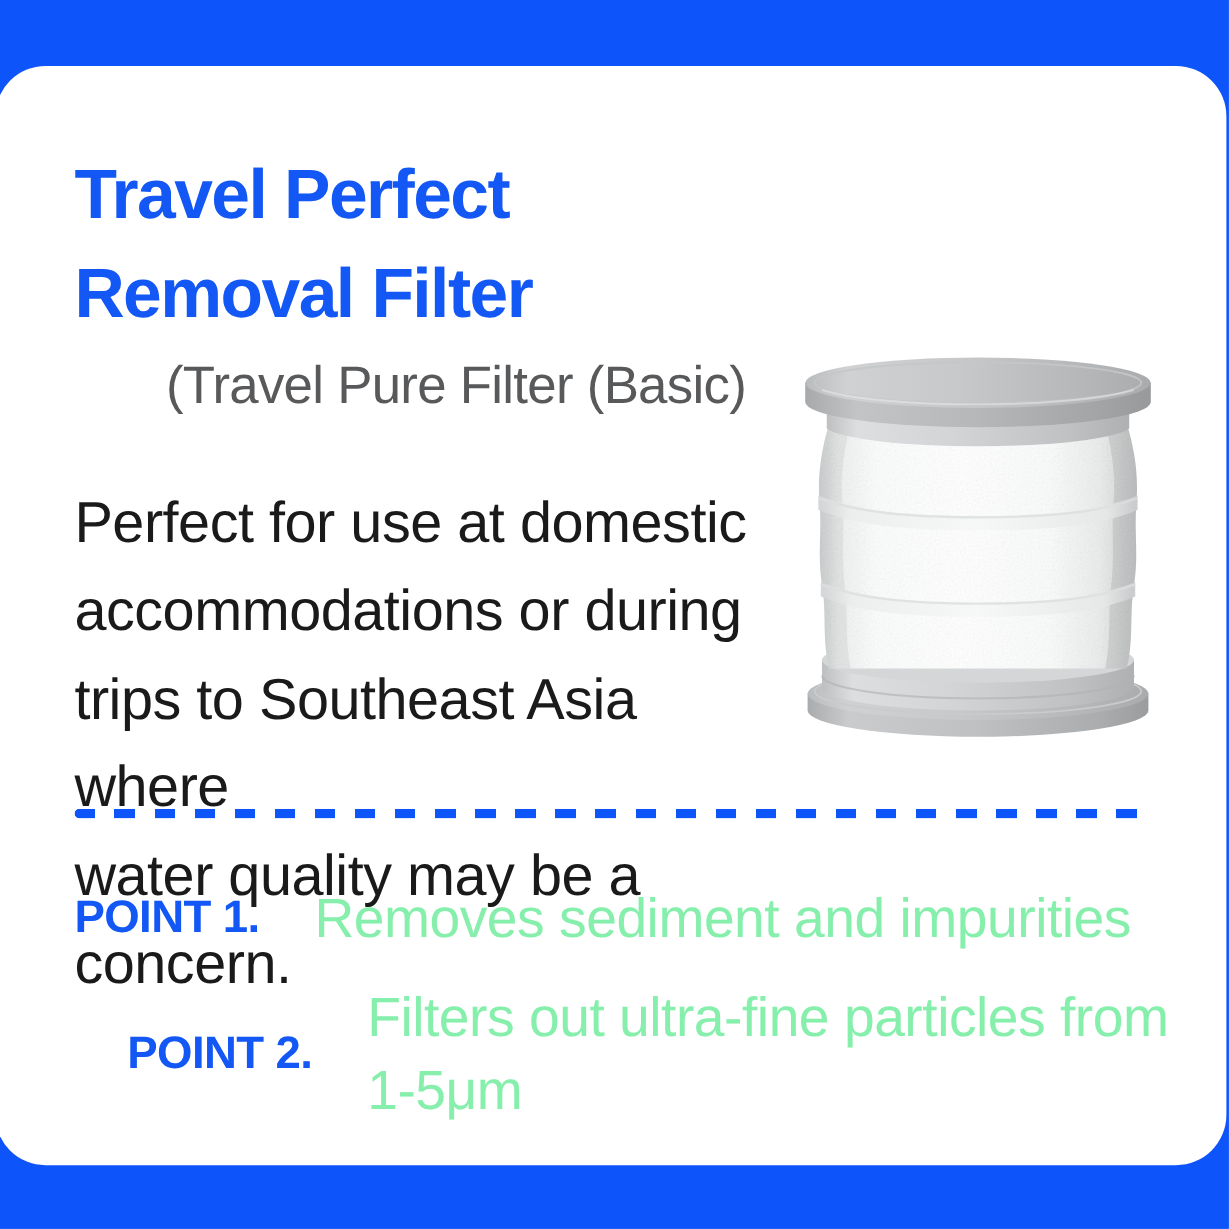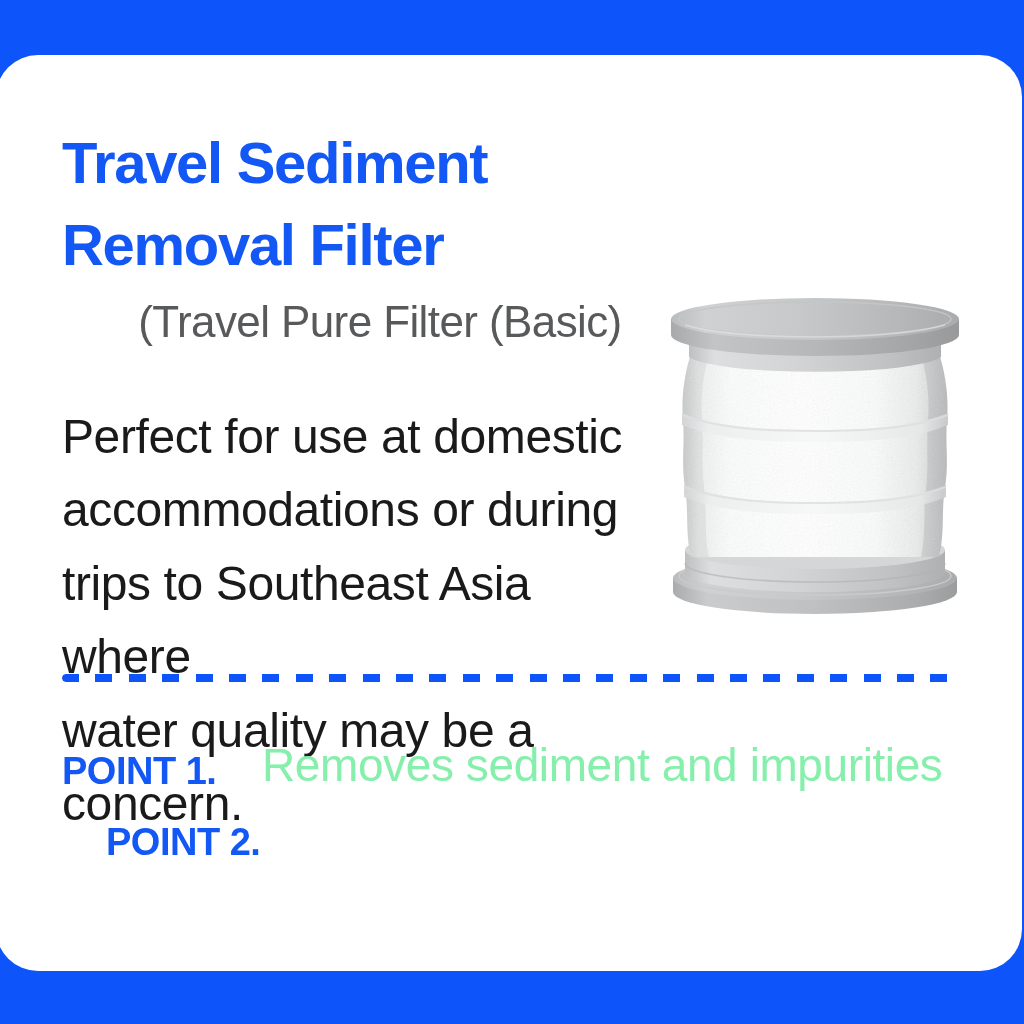--- a/index.html
+++ b/index.html
@@ -94,21 +94,21 @@
       rgba(0,0,0,0) 17px,
       rgba(0,0,0,0) 33.4px
     );
   }
 
   
   .point-row {
     position: absolute;
     left: 62px;
     display: flex;
-    align-items: flex-end;
+    align-items: center;
     width: 900px;
   }
   #point-row-1 { top: 735px; }
   #point-row-2 { top: 817px; margin-left: 44px; }
 
   .point-label {
     font-weight: bold;
     font-size: 38px;
     letter-spacing: -0.5px;
     color: #1358f5;
@@ -135,21 +135,21 @@
   }
   #filter-image svg { display: block; }
 </style>
 </head>
 <body>
 
 <div id="stage">
 
   <div id="card"></div>
 
-  <div class="title">Travel Sediment
+  <div class="title">Travel Perfect
 Removal Filter</div>
 
   <div class="subtitle">(Travel Pure Filter (Basic)</div>
 
   <div class="body-copy">Perfect for use at domestic
 accommodations or during
 trips to Southeast Asia where
 water quality may be a concern.</div>
 
   <div id="filter-image">
@@ -263,15 +263,17 @@
 
   <div class="divider"></div>
 
   <div class="point-row" id="point-row-1">
     <span class="point-label">POINT 1.</span>
     <span class="point-text">Removes sediment and impurities</span>
   </div>
 
   <div class="point-row" id="point-row-2">
     <span class="point-label">POINT 2.</span>
+    <span class="point-text">Filters out ultra-fine particles from
+1-5μm</span>
   </div>
 
 </div>
 
 </body></html>

